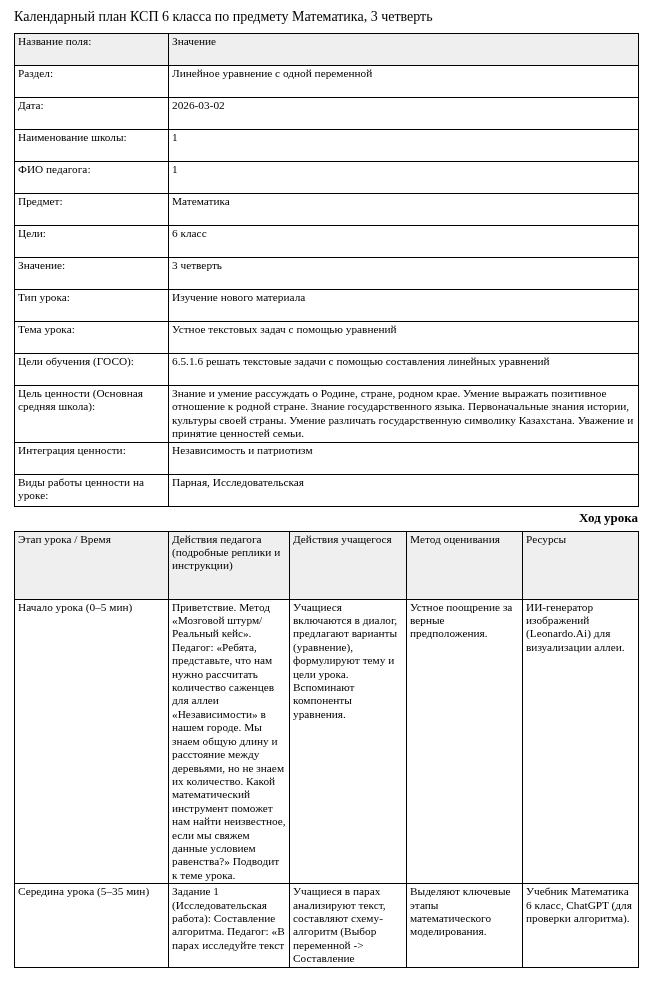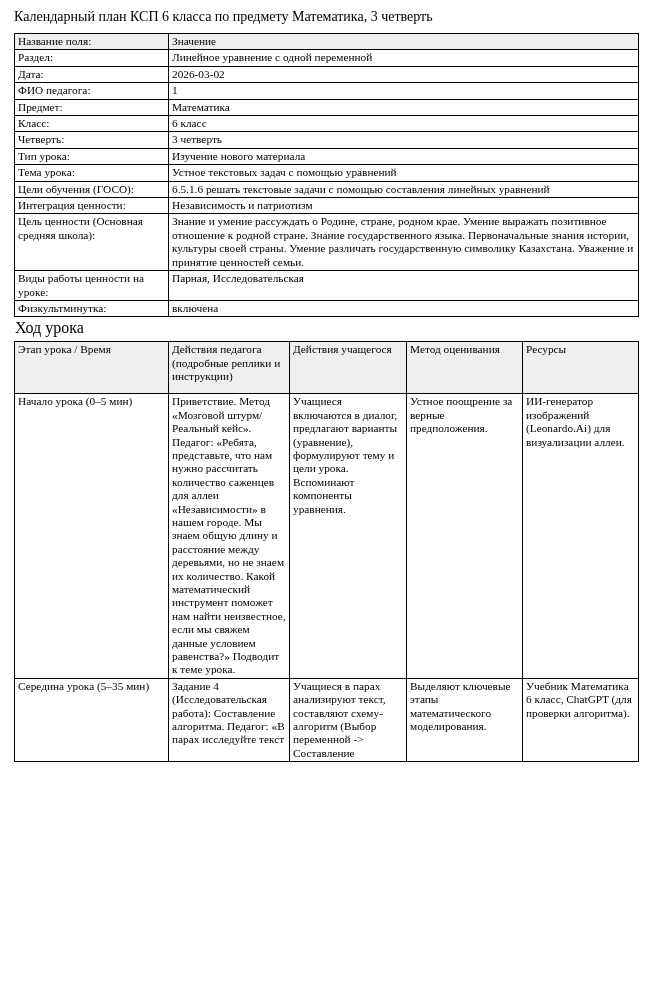--- a/index.html
+++ b/index.html
@@ -22,24 +22,25 @@
     padding: 10px 13px 0 14px;
   }
   .doc-title {
     font-size: 14px;
     line-height: 14px;
     margin: 0 0 9px 0;
     font-weight: normal;
     white-space: nowrap;
   }
   .section-label {
-    font-size: 16px;
+    font-size: 13px;
     line-height: 14px;
     margin: 4px 0 6px 1px;
-    font-weight: normal;
+    font-weight: bold;
+    text-align: right;
   }
   table {
     border-collapse: collapse;
     table-layout: fixed;
     width: 624px;
     border: 1px solid #000;
     background: #fff;
   }
   table td, table th {
     border: 1px solid #000;
@@ -52,30 +53,30 @@
     word-wrap: break-word;
     overflow-wrap: break-word;
     hyphens: none;
   }
   
   #info-table .col-field { width: 154px; }
   #info-table .col-value { width: 470px; }
   #info-table tr.header-row td {
     background: #efefef;
   }
-  #info-table td { height: 16px; }
+  #info-table td { height: 32px; }
   
   #flow-table .c1 { width: 154px; }
   #flow-table .c2 { width: 121px; }
   #flow-table .c3 { width: 117px; }
   #flow-table .c4 { width: 116px; }
   #flow-table .c5 { width: 116px; }
   #flow-table thead td {
     background: #efefef;
-    height: 52px;
+    height: 68px;
   }
 </style>
 </head>
 <body>
 
 <div class="page">
 
   <div class="doc-title">Календарный план КСП 6 класса по предмету Математика, 3 четверть</div>
 
   <table id="info-table">
@@ -90,62 +91,62 @@
         </tr>
         <tr>
           <td>Раздел:</td>
           <td>Линейное уравнение с одной переменной</td>
         </tr>
         <tr>
           <td>Дата:</td>
           <td>2026-03-02</td>
         </tr>
         <tr>
+          <td>Наименование школы:</td>
+          <td>1</td>
+        </tr>
+        <tr>
           <td>ФИО педагога:</td>
           <td>1</td>
         </tr>
         <tr>
           <td>Предмет:</td>
           <td>Математика</td>
         </tr>
         <tr>
-          <td>Класс:</td>
+          <td>Цели:</td>
           <td>6 класс</td>
         </tr>
         <tr>
-          <td>Четверть:</td>
+          <td>Значение:</td>
           <td>3 четверть</td>
         </tr>
         <tr>
           <td>Тип урока:</td>
           <td>Изучение нового материала</td>
         </tr>
         <tr>
           <td>Тема урока:</td>
           <td>Устное текстовых задач с помощью уравнений</td>
         </tr>
         <tr>
           <td>Цели обучения (ГОСО):</td>
           <td>6.5.1.6 решать текстовые задачи с помощью составления линейных уравнений</td>
         </tr>
         <tr>
+          <td>Цель ценности (Основная средняя школа):</td>
+          <td>Знание и умение рассуждать о Родине, стране, родном крае. Умение выражать позитивное отношение к родной стране. Знание государственного языка. Первоначальные знания истории, культуры своей страны. Умение различать государственную символику Казахстана. Уважение и принятие ценностей семьи.</td>
+        </tr>
+        <tr>
           <td>Интеграция ценности:</td>
           <td>Независимость и патриотизм</td>
         </tr>
         <tr>
-          <td>Цель ценности (Основная средняя школа):</td>
-          <td>Знание и умение рассуждать о Родине, стране, родном крае. Умение выражать позитивное отношение к родной стране. Знание государственного языка. Первоначальные знания истории, культуры своей страны. Умение различать государственную символику Казахстана. Уважение и принятие ценностей семьи.</td>
-        </tr>
-        <tr>
           <td>Виды работы ценности на уроке:</td>
           <td>Парная, Исследовательская</td>
-        </tr>
-        <tr>
-          <td>Физкультминутка:</td>
-          <td>включена</td>
         </tr>
       </tbody>
   </table>
 
   <div class="section-label">Ход урока</div>
 
   <table id="flow-table">
     <colgroup>
       <col class="c1">
         <col class="c2">
@@ -165,21 +166,21 @@
     <tbody>
         <tr>
           <td>Начало урока (0–5 мин)</td>
           <td>Приветствие. Метод «Мозговой штурм/Реальный кейс». Педагог: «Ребята, представьте, что нам нужно рассчитать количество саженцев для аллеи «Независимости» в нашем городе. Мы знаем общую длину и расстояние между деревьями, но не знаем их количество. Какой математический инструмент поможет нам найти неизвестное, если мы свяжем данные условием равенства?» Подводит к теме урока.</td>
           <td>Учащиеся включаются в диалог, предлагают варианты (уравнение), формулируют тему и цели урока. Вспоминают компоненты уравнения.</td>
           <td>Устное поощрение за верные предположения.</td>
           <td>ИИ-генератор изображений (Leonardo.Ai) для визуализации аллеи.</td>
         </tr>
         <tr>
           <td>Середина урока (5–35 мин)</td>
-          <td>Задание 4 (Исследовательская работа): Составление алгоритма. Педагог: «В парах исследуйте текст</td>
+          <td>Задание 1 (Исследовательская работа): Составление алгоритма. Педагог: «В парах исследуйте текст</td>
           <td>Учащиеся в парах анализируют текст, составляют схему-алгоритм (Выбор переменной -&gt; Составление</td>
           <td>Выделяют ключевые этапы математического моделирования.</td>
           <td>Учебник Математика 6 класс, ChatGPT (для проверки алгоритма).</td>
         </tr>
       </tbody>
   </table>
 
 </div>
 
 </body></html>

